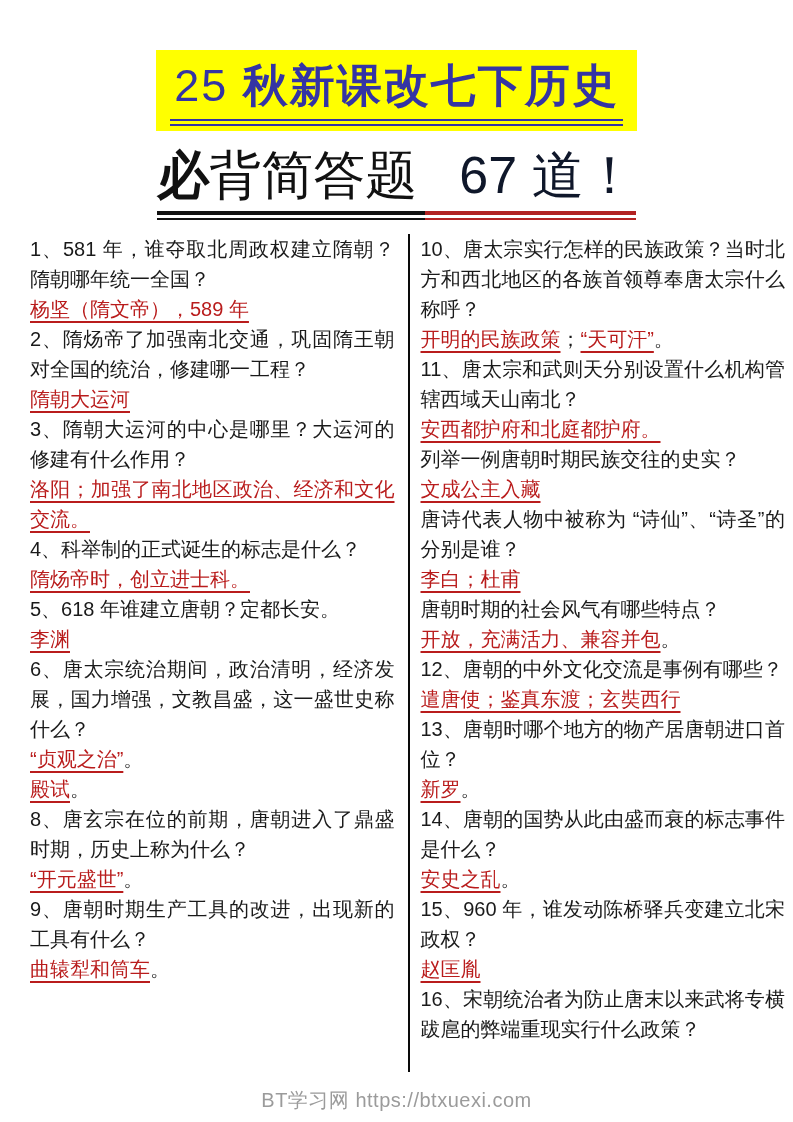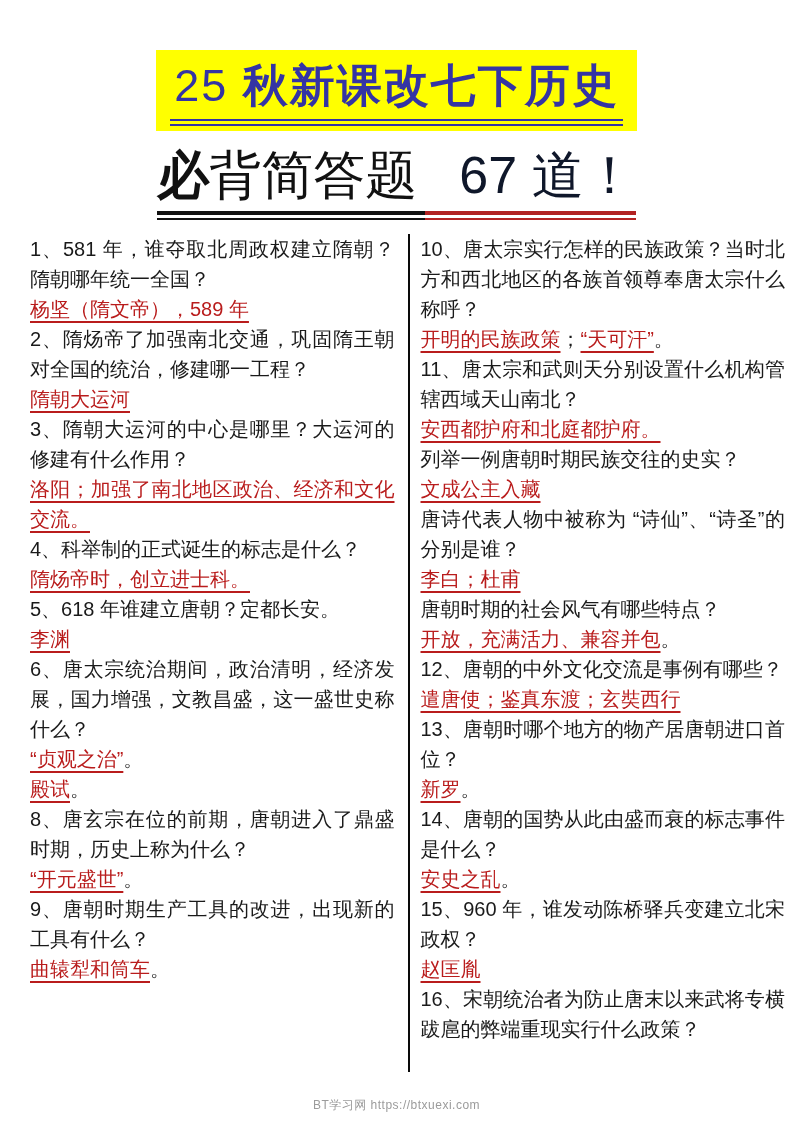--- a/index.html
+++ b/index.html
@@ -69,21 +69,21 @@
     text-decoration:underline;
     text-decoration-thickness:2px;
     text-underline-offset:5px;
   }
   .answer .seg-blk{ color:#1a1a1a; text-decoration:none; }
 
   
   .footer{
     position:absolute; left:0; right:0; bottom:8px;
     text-align:center;
-    font-size:12px;
+    font-size:20px;
     color:#9b9b9b;
     letter-spacing:0.5px;
   }
 </style>
 </head>
 <body>
 
 <div class="page">
 
   <div class="header">

